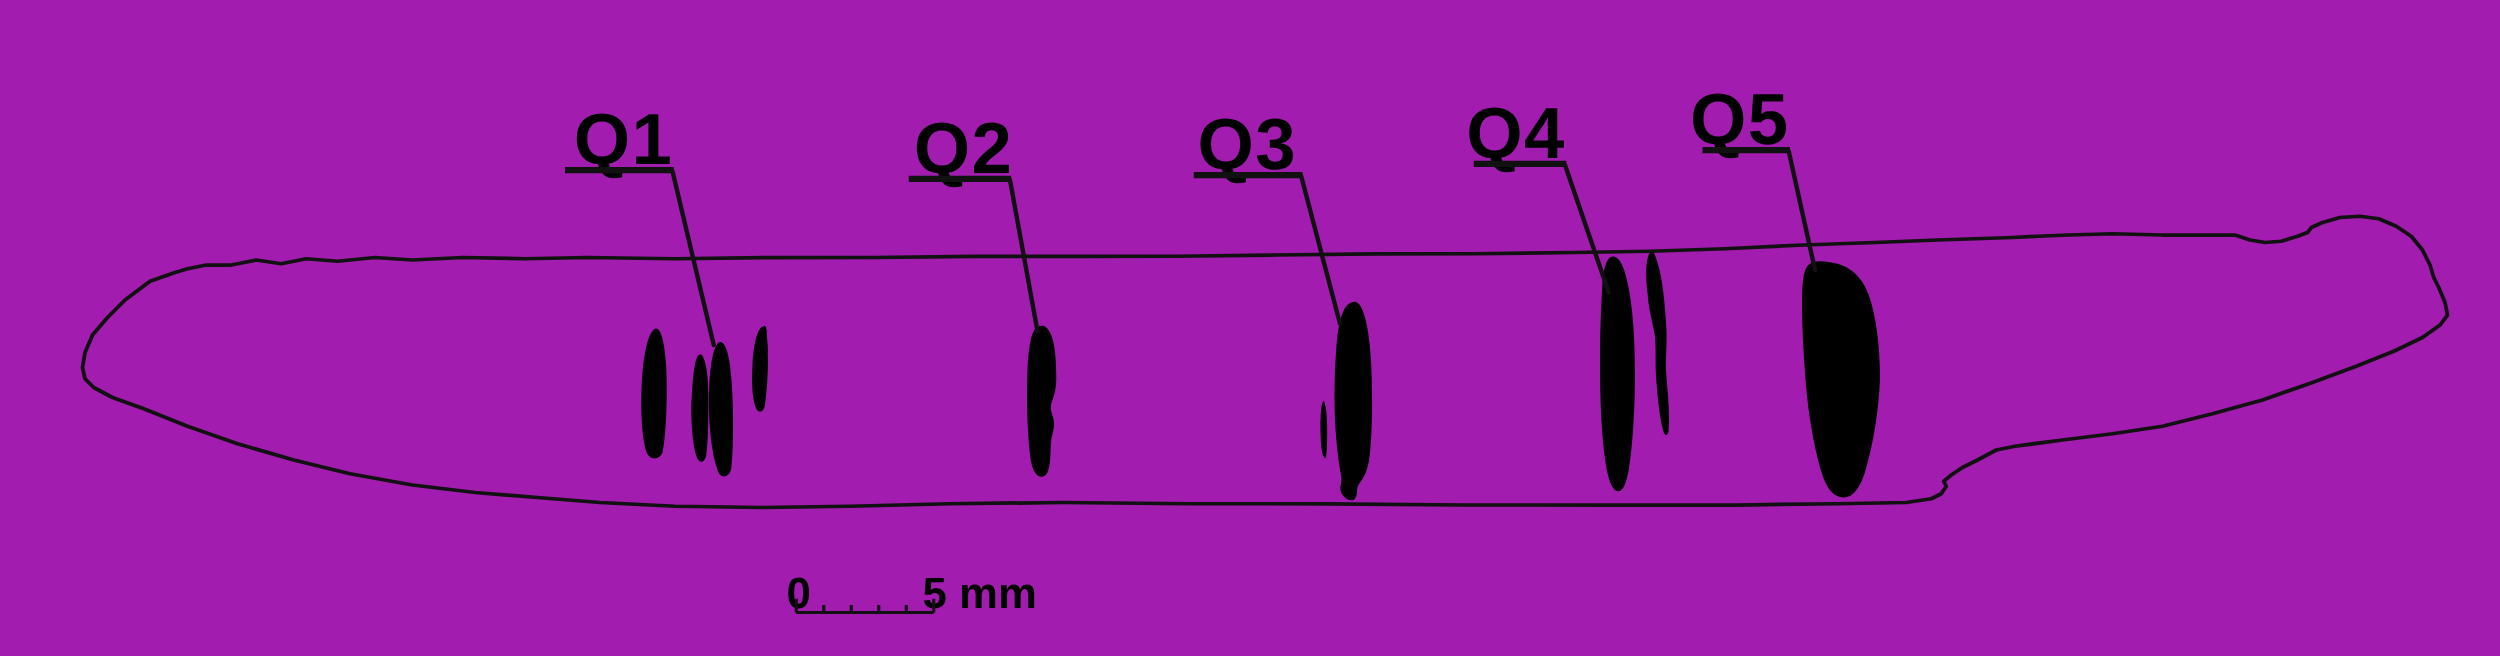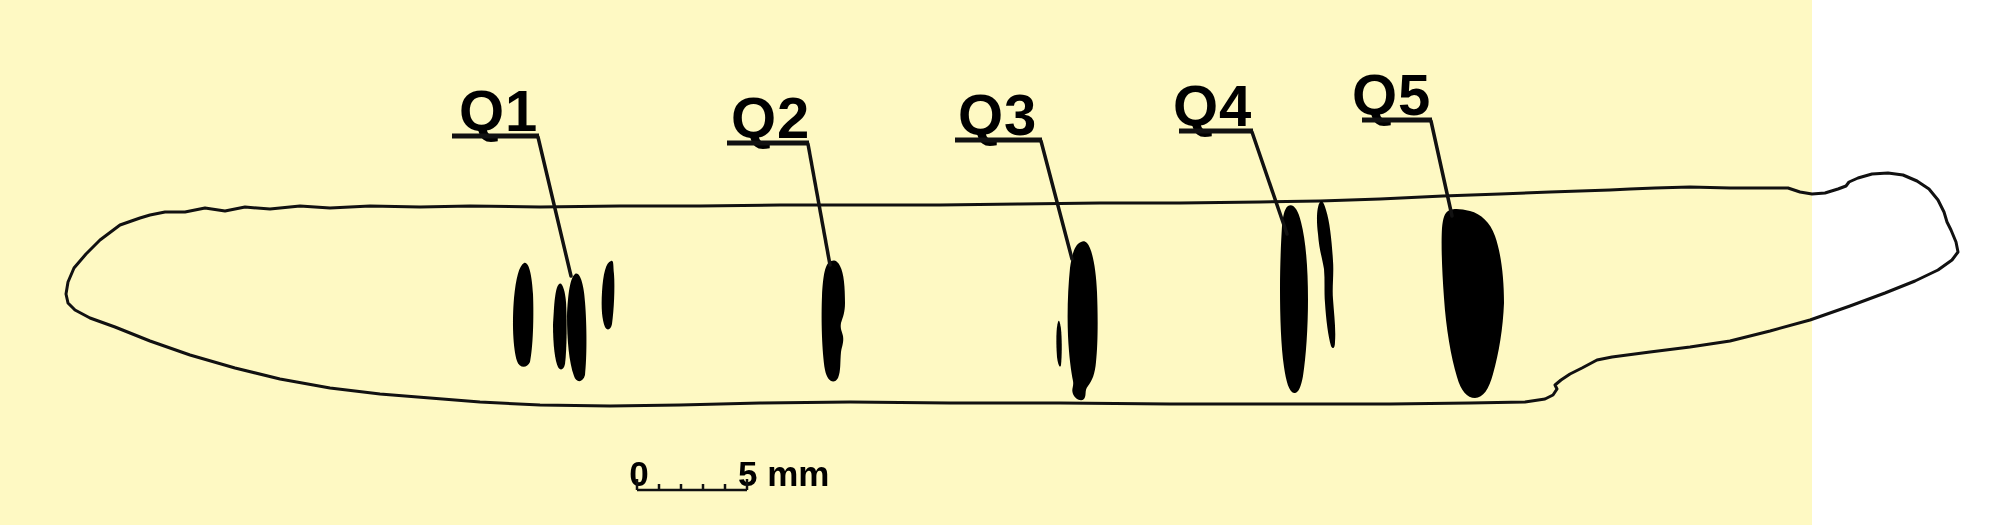--- a/index.html
+++ b/index.html
@@ -6,23 +6,23 @@
     margin: 0;
     padding: 0;
     background: #ffffff;
     width: 2000px;
     height: 525px;
     overflow: hidden;
     font-family: "Liberation Sans", sans-serif;
   }
   .figure-wrap {
     position: relative;
-    width: 1812px;
+    width: 2000px;
     height: 525px;
-    background: #fef9c3;
+    background: #a21caf;
   }
   svg { display: block; }
   .q-label {
     font-family: "Liberation Sans", "DejaVu Sans", sans-serif;
     font-weight: bold;
     font-size: 58px;
     fill: #000000;
     letter-spacing: 1px;
   }
   .scale-label {

